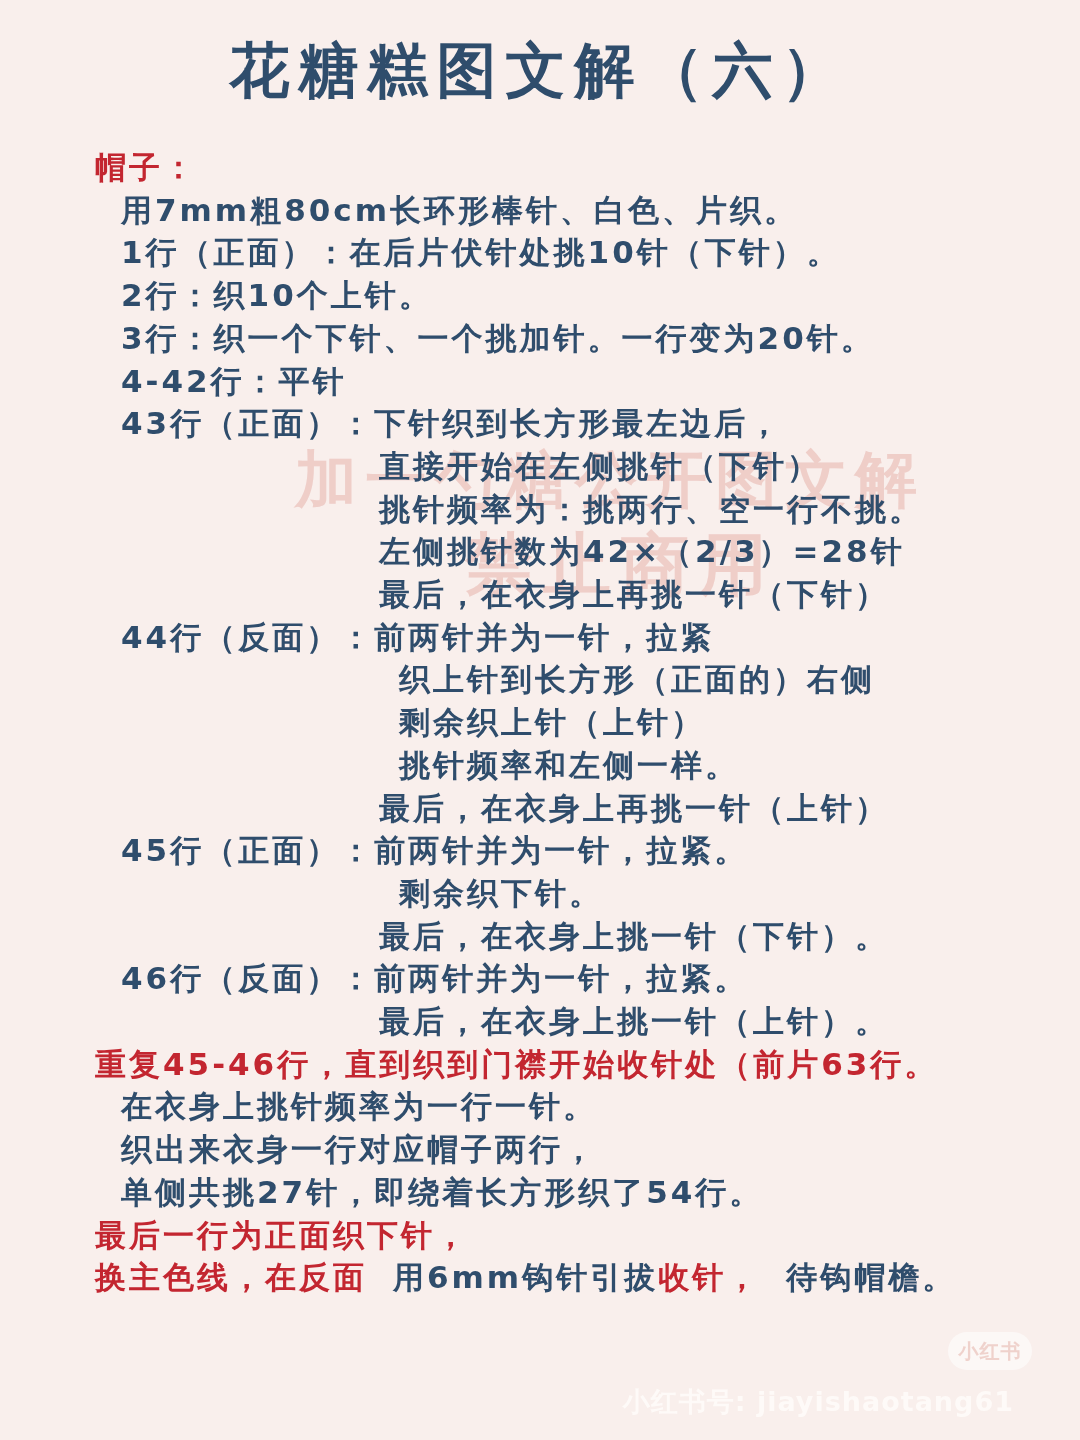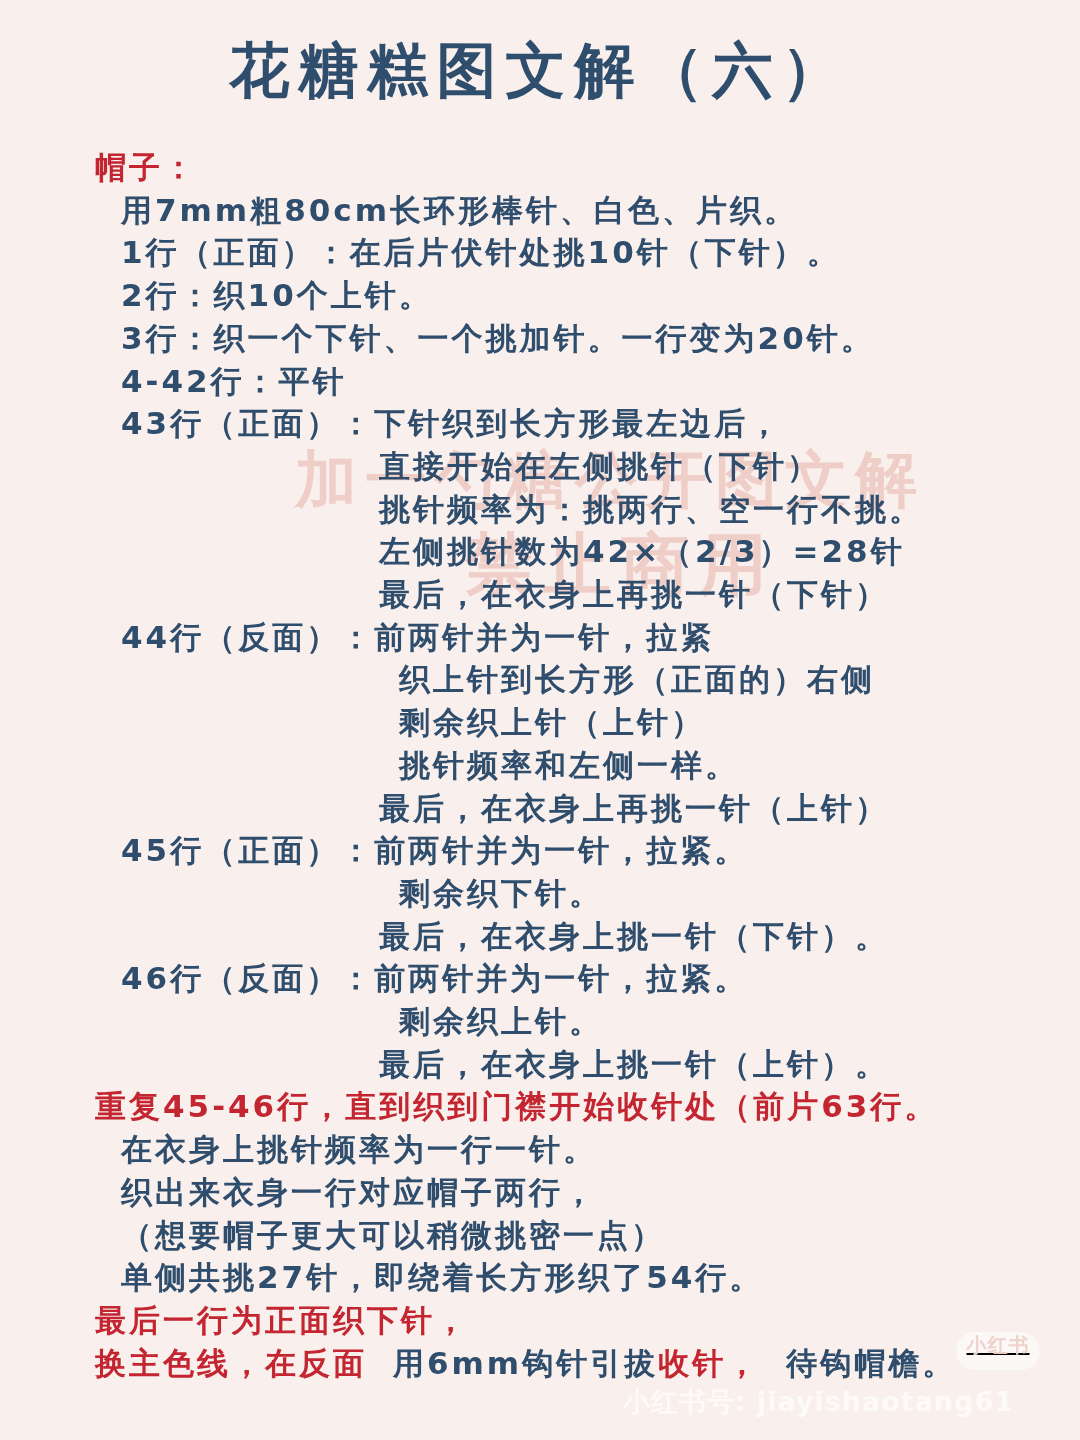--- a/index.html
+++ b/index.html
@@ -34,26 +34,25 @@
     font-size:31px;font-weight:bold;
     line-height:42.7px;
     letter-spacing:3px;
     white-space:nowrap;
   }
   .ind1{padding-left:258px;}
   .ind2{padding-left:278px;}
   .c-ink{color:#2f4d6c;margin-left:26px;}
   .c-accent{color:#c32630;}
   .xhs-badge{
-    position:absolute;right:40px;top:1332px;
+    position:absolute;right:48px;top:1332px;
     width:84px;height:38px;border-radius:19px;
     background:rgba(255,255,255,0.55);
-    display:flex;align-items:flex-start;justify-content:center;
+    display:flex;align-items:center;justify-content:center;
     z-index:3;
-    text-decoration:underline;
   }
   .xhs-badge span{
     font-size:20px;font-weight:bold;
     color:rgba(238,208,201,0.95);
     letter-spacing:1px;
   }
   .xhs-account{
     position:absolute;right:66px;top:1384px;
     font-size:27px;font-weight:bold;
     color:rgba(255,252,250,0.82);
@@ -87,26 +86,24 @@
       <div class="line ind1"><span class="c-ink">最后，在衣身上再挑一针（下针）</span></div>
       <div class="line"><span class="c-ink">44行（反面）：前两针并为一针，拉紧</span></div>
       <div class="line ind2"><span class="c-ink">织上针到长方形（正面的）右侧</span></div>
       <div class="line ind2"><span class="c-ink">剩余织上针（上针）</span></div>
       <div class="line ind2"><span class="c-ink">挑针频率和左侧一样。</span></div>
       <div class="line ind1"><span class="c-ink">最后，在衣身上再挑一针（上针）</span></div>
       <div class="line"><span class="c-ink">45行（正面）：前两针并为一针，拉紧。</span></div>
       <div class="line ind2"><span class="c-ink">剩余织下针。</span></div>
       <div class="line ind1"><span class="c-ink">最后，在衣身上挑一针（下针）。</span></div>
       <div class="line"><span class="c-ink">46行（反面）：前两针并为一针，拉紧。</span></div>
-      <div class="line ind2"><span class="c-ink">剩余织上针。</span></div>
       <div class="line ind1"><span class="c-ink">最后，在衣身上挑一针（上针）。</span></div>
       <div class="line"><span class="c-accent">重复45-46行，直到织到门襟开始收针处（前片63行。</span></div>
       <div class="line"><span class="c-ink">在衣身上挑针频率为一行一针。</span></div>
       <div class="line"><span class="c-ink">织出来衣身一行对应帽子两行，</span></div>
-      <div class="line"><span class="c-ink">（想要帽子更大可以稍微挑密一点）</span></div>
       <div class="line"><span class="c-ink">单侧共挑27针，即绕着长方形织了54行。</span></div>
       <div class="line"><span class="c-accent">最后一行为正面织下针，</span></div>
       <div class="line"><span class="c-accent">换主色线，在反面</span><span class="c-ink">用6mm钩针引拔</span><span class="c-accent">收针，</span><span class="c-ink">待钩帽檐。</span></div>
     </div>
 
   <div class="xhs-badge">
     <span>小红书</span>
   </div>
   <div class="xhs-account">小红书号: jiayishaotang61</div>
 

